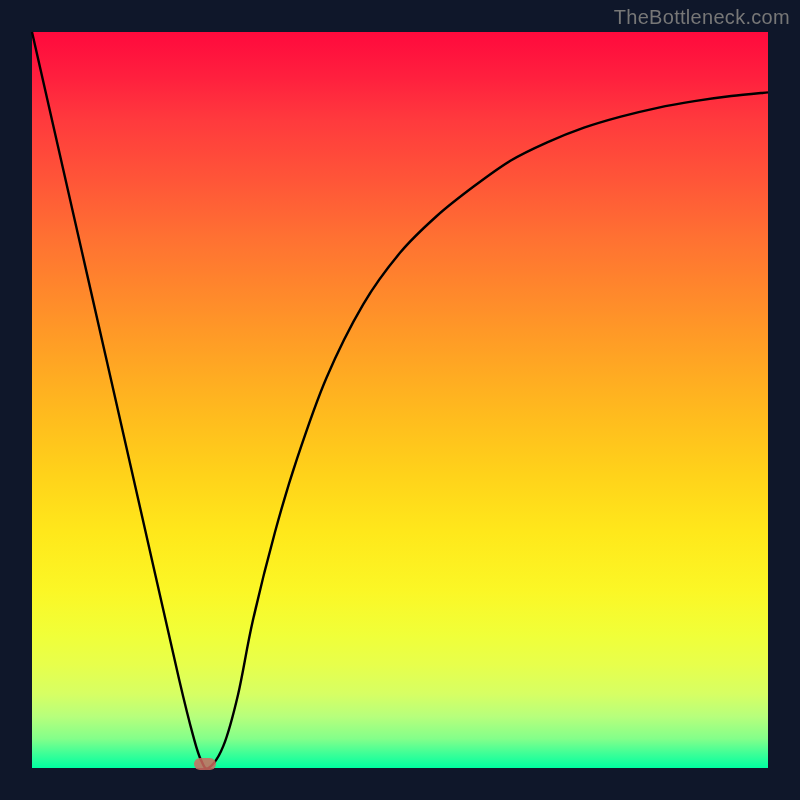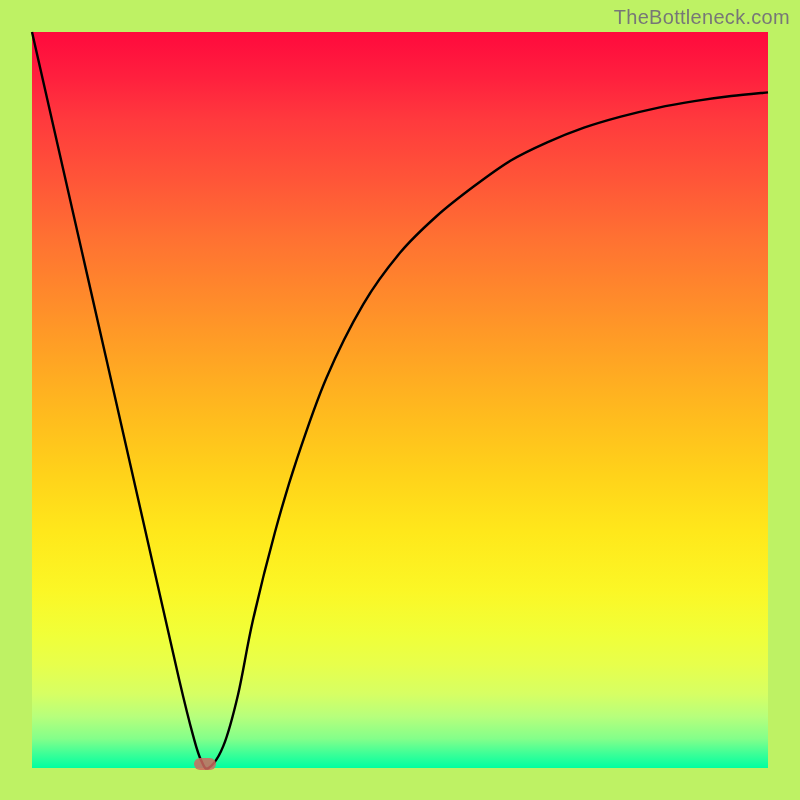--- a/index.html
+++ b/index.html
@@ -8,21 +8,21 @@
     width: 800px;
     height: 800px;
     overflow: hidden;
     background: #000;
     font-family: Arial, Helvetica, sans-serif;
   }
   .frame {
     position: relative;
     width: 800px;
     height: 800px;
-    background: #bef264;
+    background: #0f172a;
   }
   .plot {
     position: absolute;
     left: 32px;
     top: 32px;
     width: 736px;
     height: 736px;
     background: linear-gradient(to bottom,
       #ff0a3d 0%,
       #ff1f3e 6%,

